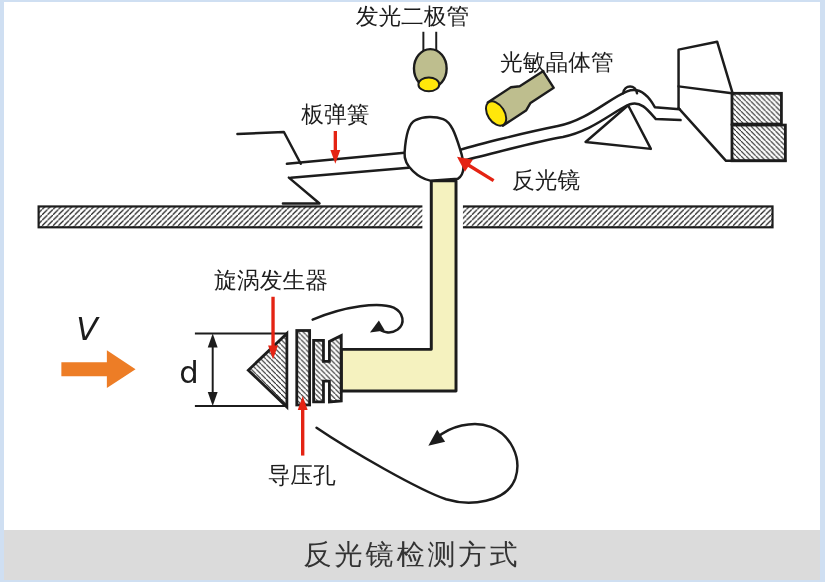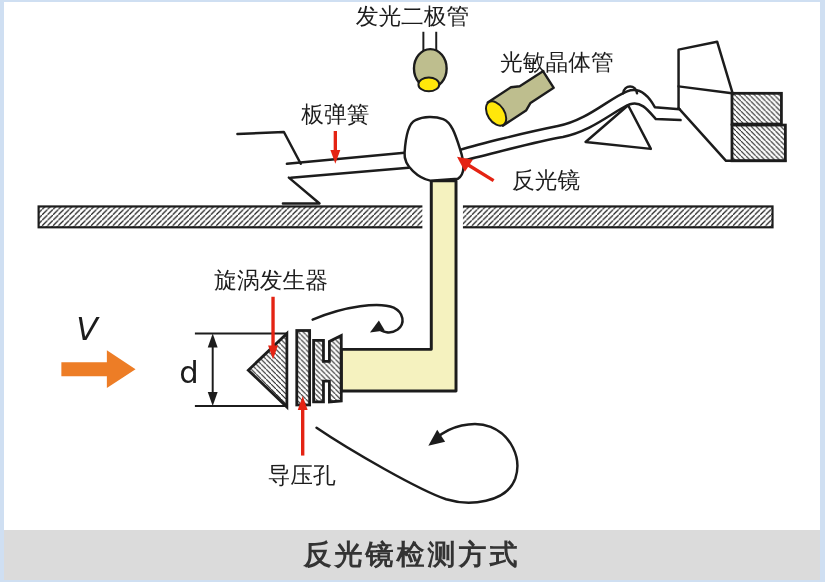--- a/index.html
+++ b/index.html
@@ -13,21 +13,21 @@
     font-family:"DejaVu Sans",sans-serif;
     overflow:hidden;
   }
   svg.diagram{display:block;width:816px;height:528px;}
   .caption-bar{
     position:absolute;left:0;bottom:0;width:100%;height:50px;
     background:var(--caption_bg,#dbdbdb);
     display:flex;align-items:center;justify-content:center;
   }
   .caption-text{
-    font-size:28px;font-weight:bold;letter-spacing:3px;
+    font-size:28px;font-weight:normal;letter-spacing:3px;
     color:var(--caption_text,#333);
     font-family:"DejaVu Sans",sans-serif;
   }
   
   .ln{fill:none;stroke:var(--ink,#1c1c1c);stroke-width:2.5;stroke-linecap:round;stroke-linejoin:round;}
   .ln-thin{fill:none;stroke:var(--ink,#1c1c1c);stroke-width:2;stroke-linecap:butt;}
   .whitefill{fill:#fff;stroke:var(--ink,#1c1c1c);stroke-width:2.5;stroke-linejoin:round;}
   .part{fill:url(#hatchPart);stroke:var(--ink,#1c1c1c);stroke-width:2.8;stroke-linejoin:miter;}
   .wall{fill:url(#hatchWall);stroke:var(--ink,#1c1c1c);stroke-width:2.2;}
   .khaki{fill:var(--khaki,#bebe8e);stroke:var(--ink,#1c1c1c);stroke-width:2.4;stroke-linejoin:round;}

